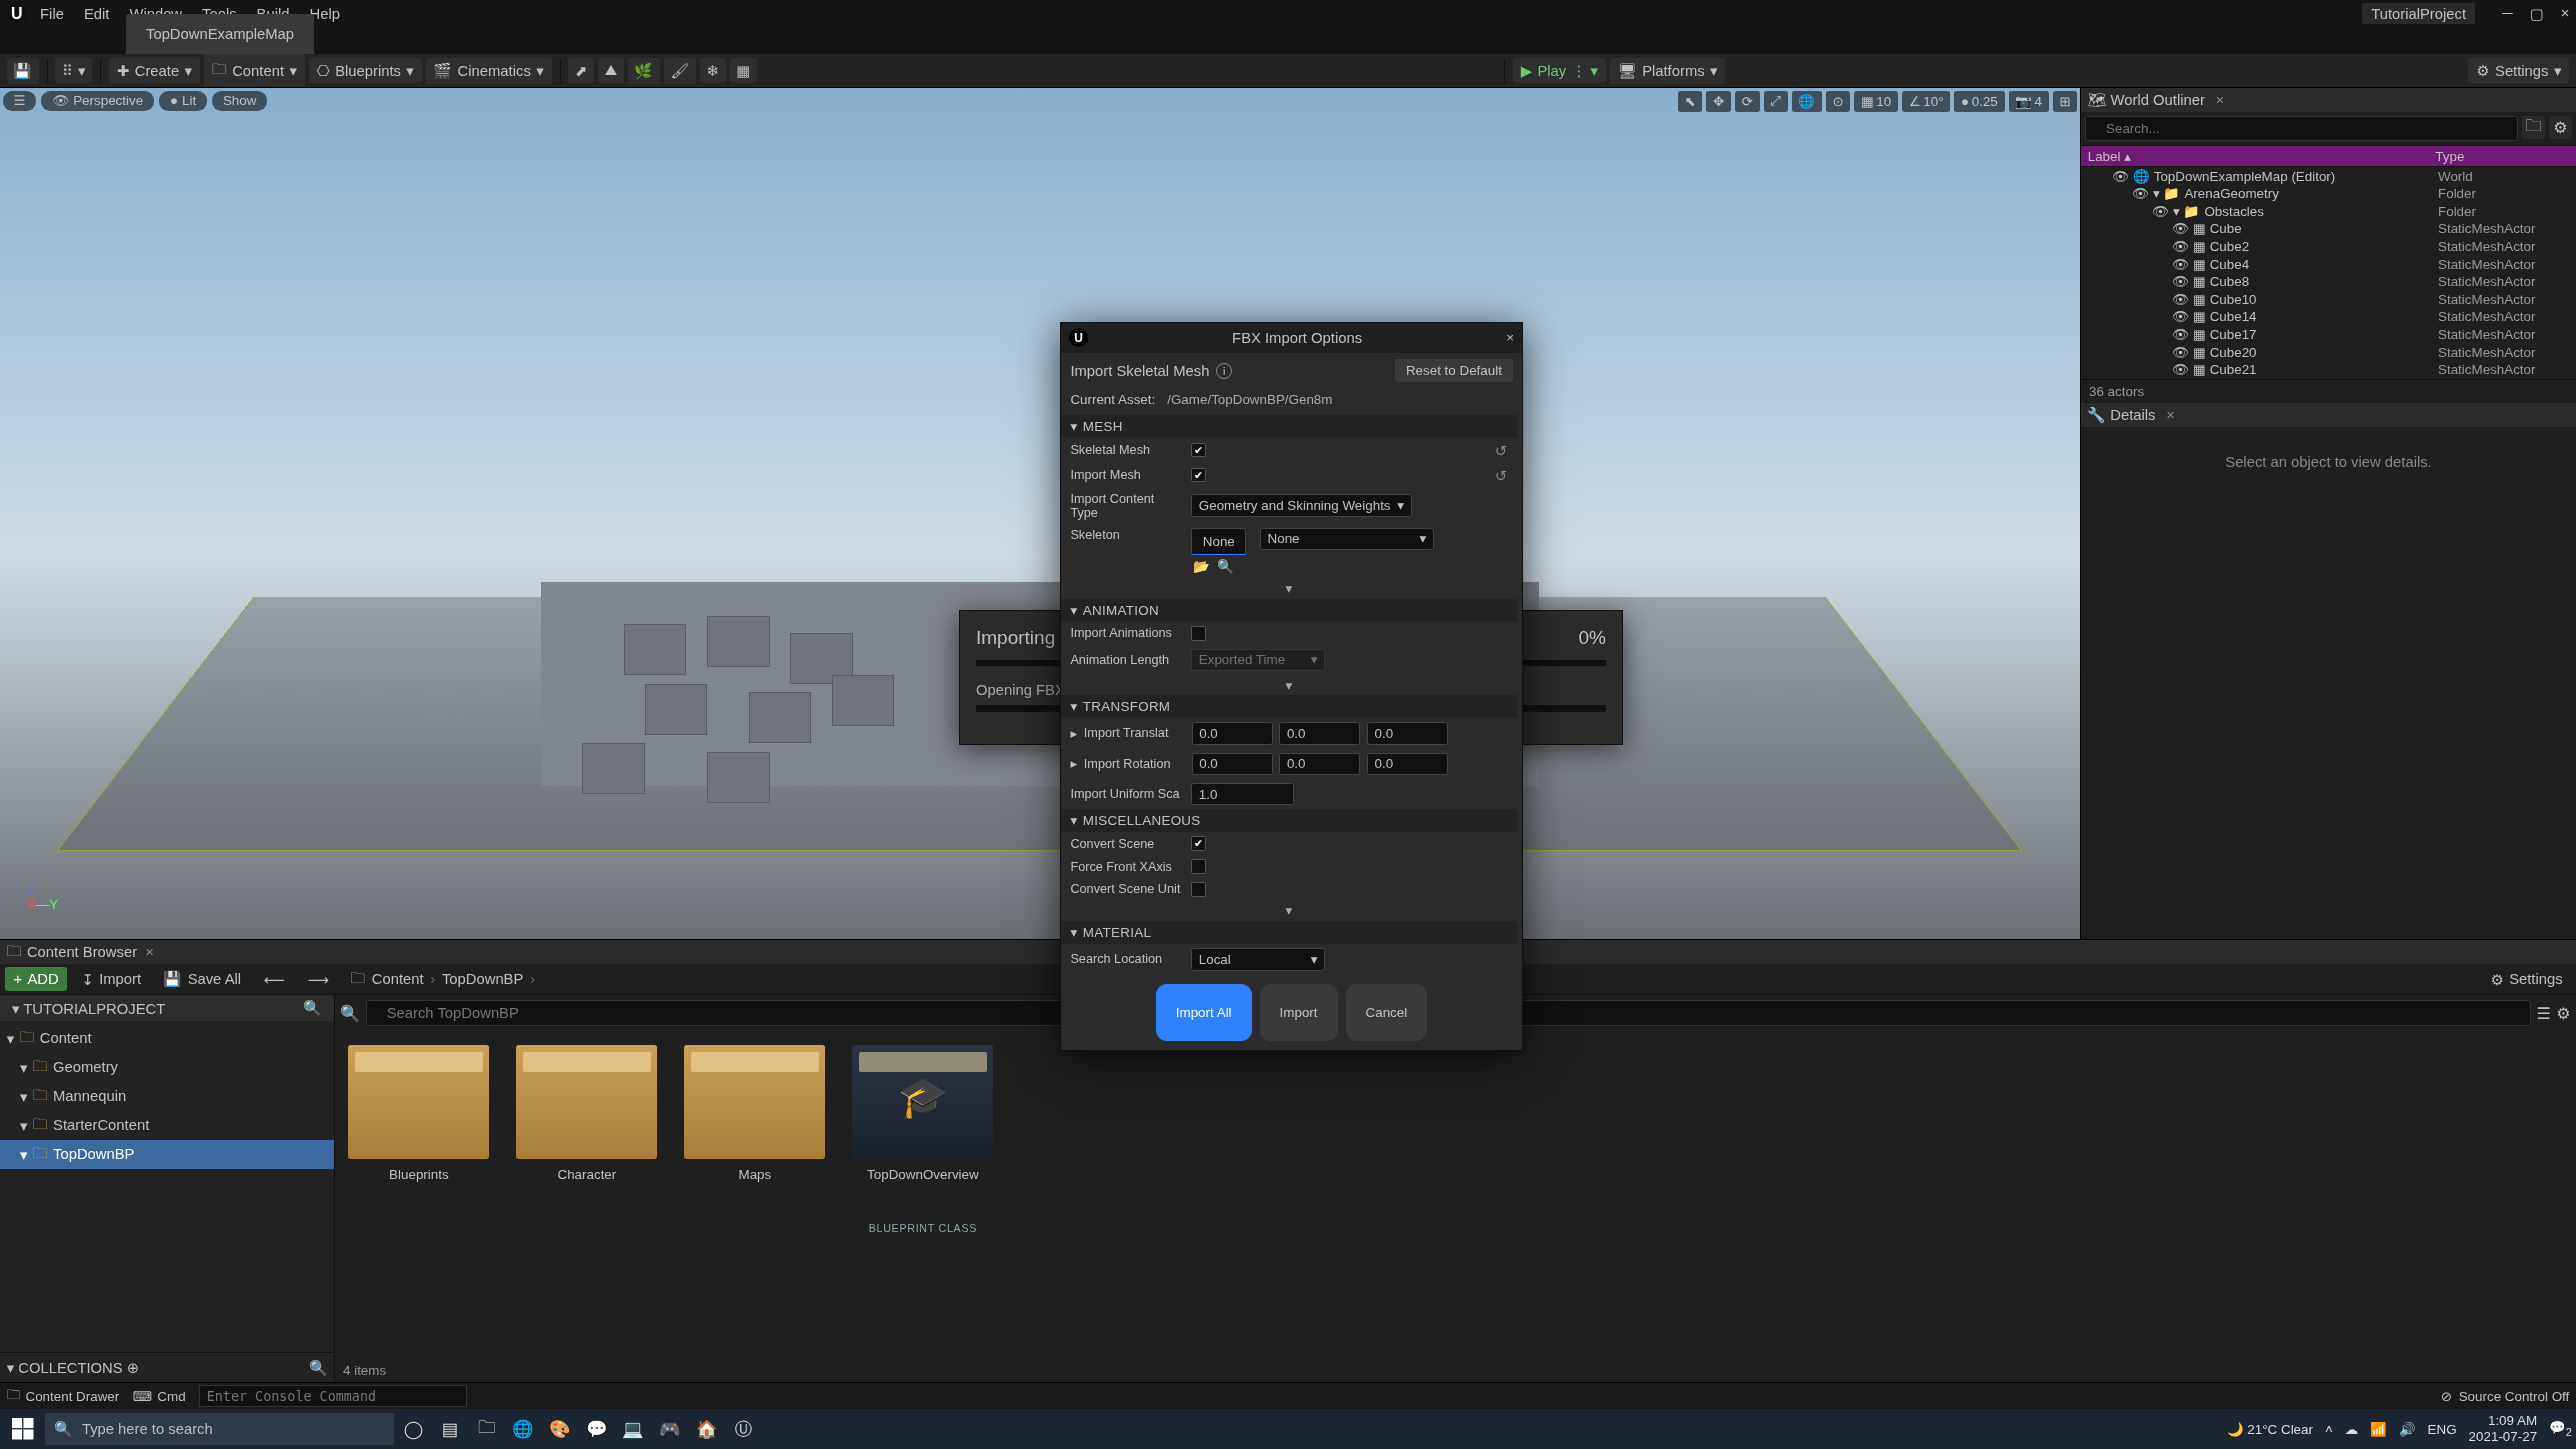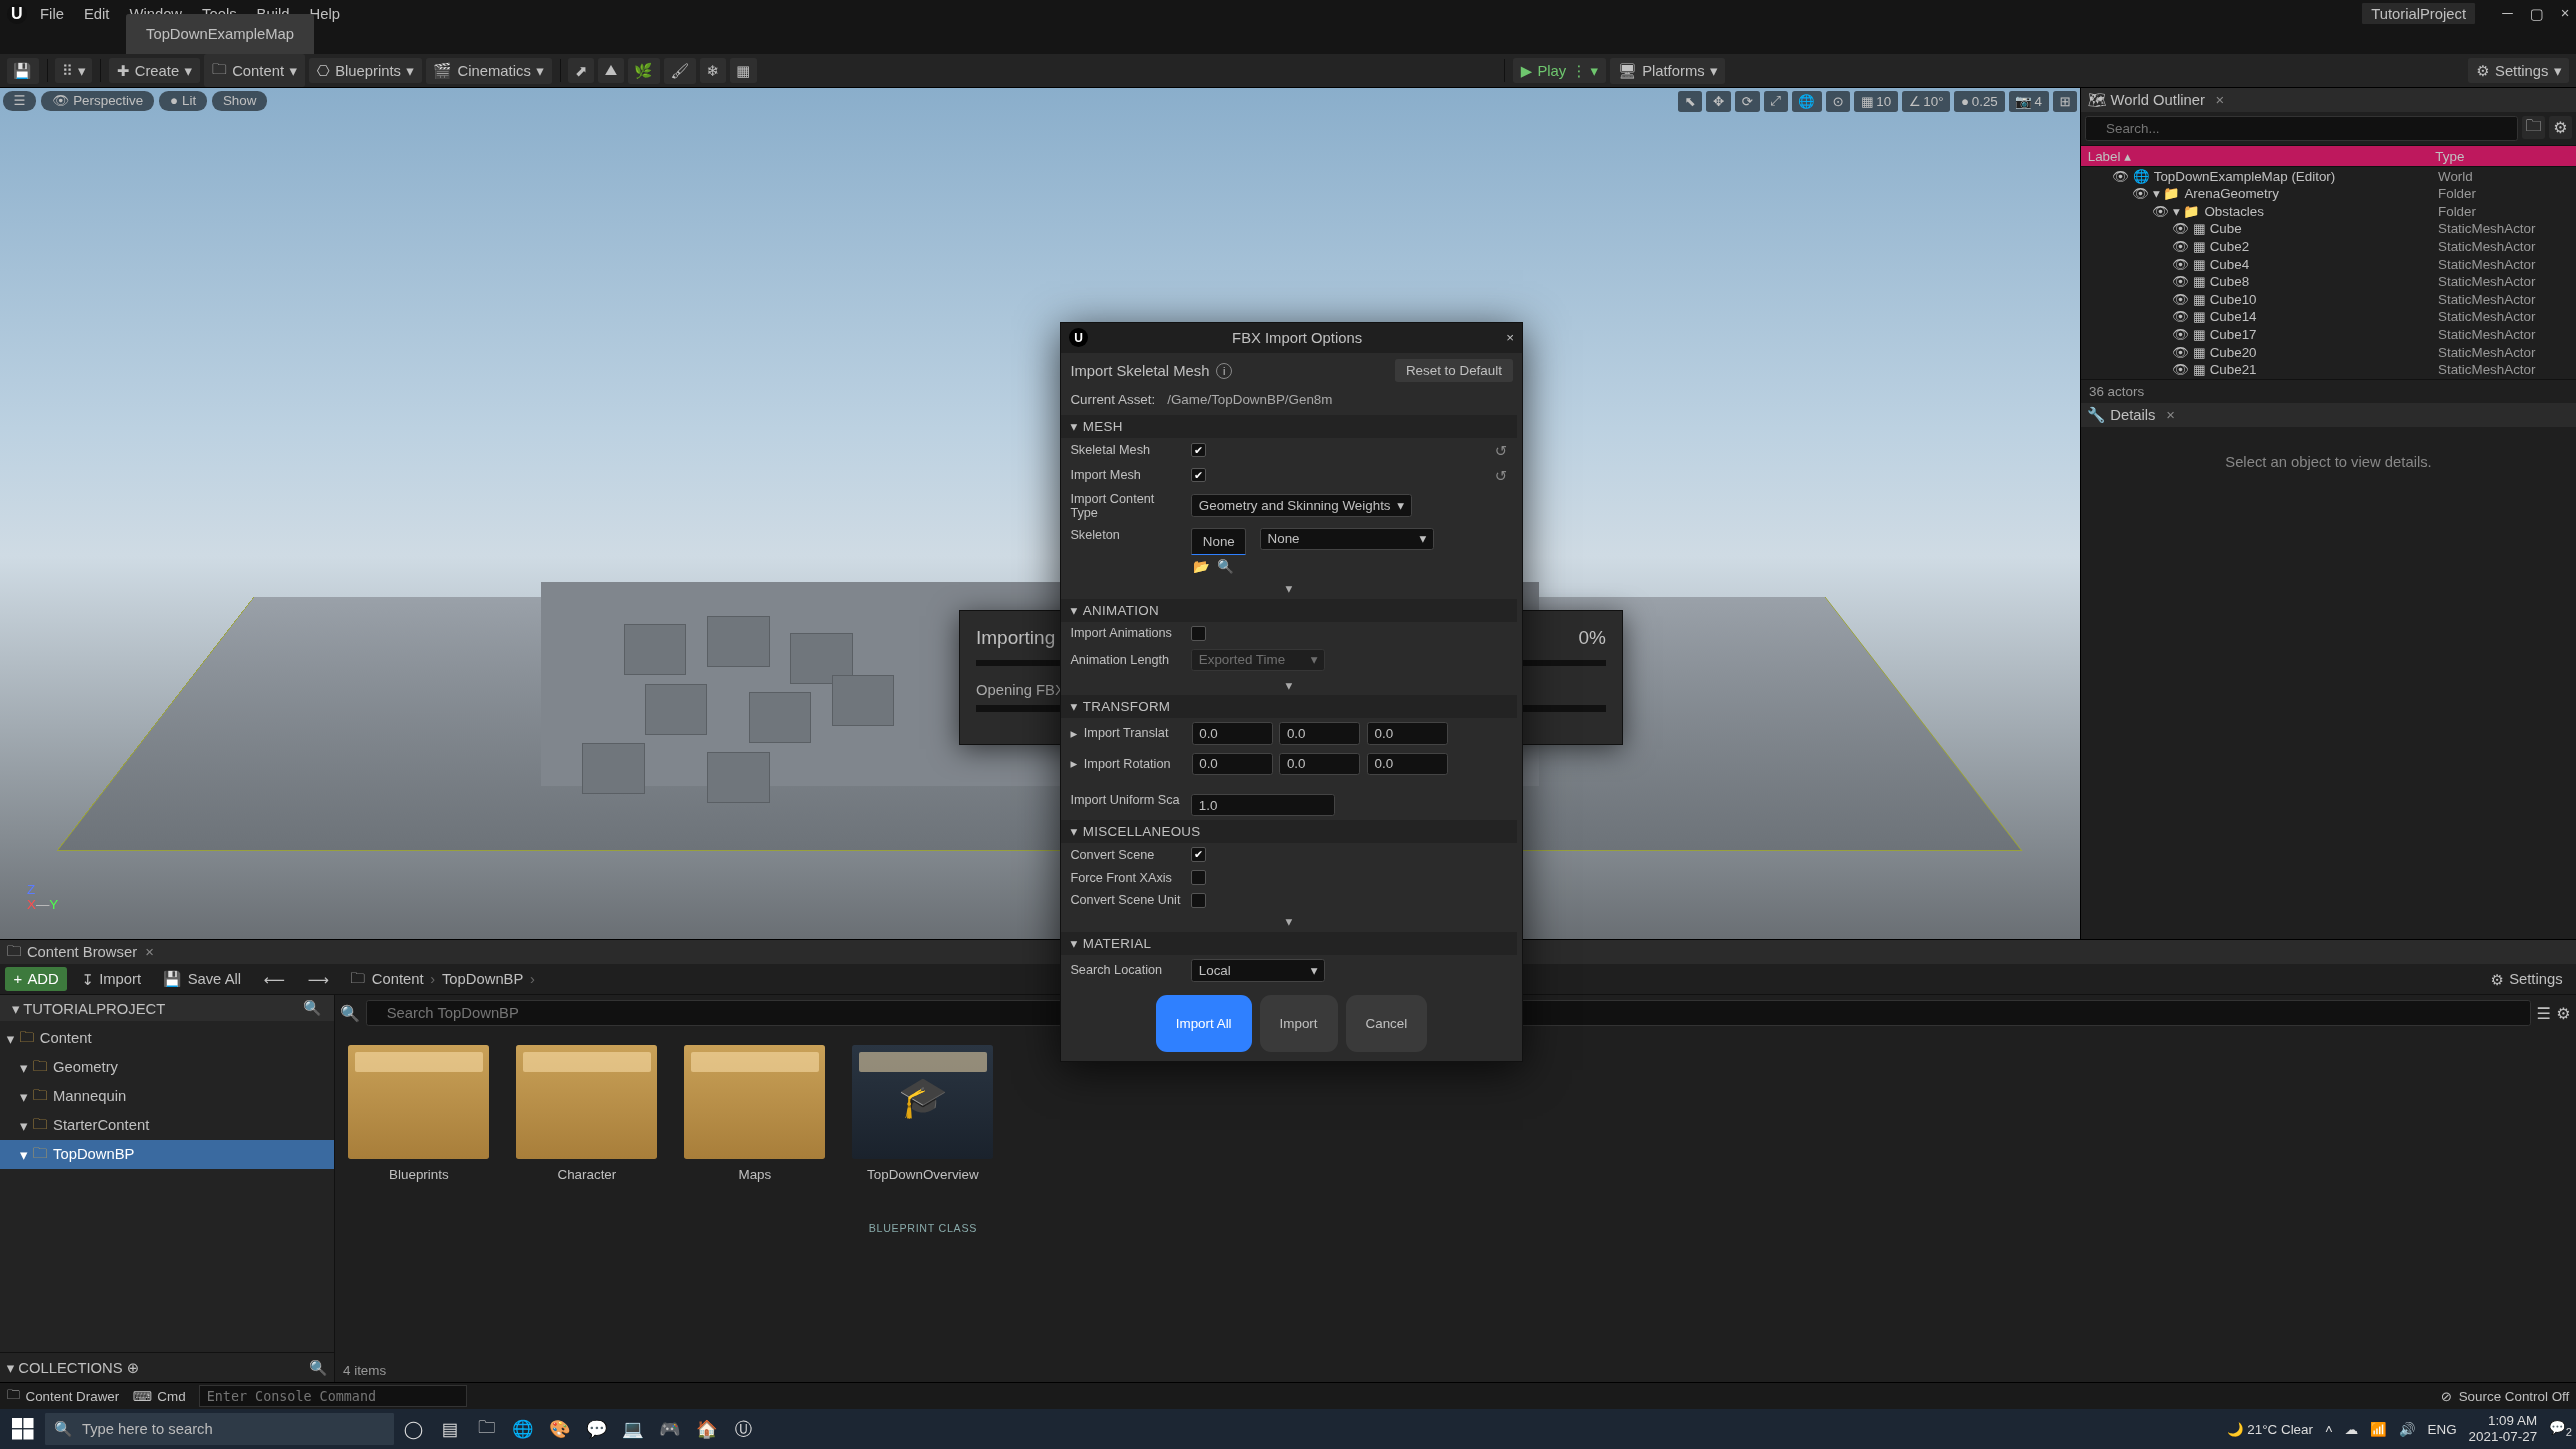--- a/index.html
+++ b/index.html
@@ -47,21 +47,21 @@
 .c5{left:36%; top:71%; width:3%; height:6%;} .c6{left:40%; top:69%; width:3%; height:6%;}
 .c7{left:28%; top:77%; width:3%; height:6%;} .c8{left:34%; top:78%; width:3%; height:6%;}
 
 
 .right-col { width: 496px; background: #1f1f1f; display: flex; flex-direction: column; border-left: 0.7px solid #000; }
 .panel-tabhdr { height: 24px; background: #2b2b2b; display: flex; align-items: center; padding-left: 6.7px; font-size: 14.8px; gap:6.7px; }
 .panel-tabhdr .x { margin-left:4px; color:#888; }
 .search-row { display: flex; align-items: flex-start; gap: 4px; padding: 4px; }
 .search-row input { flex: 1; background: #111; border: 0.7px solid #333; color: #888; padding: 4px 20px; font-size: 13.4px; border-radius: 2.7px; }
 .search-row .xic { background:#2a2a2a; width:23px; height:23px; display:flex; align-items:center; justify-content:center; border-radius:2.7px; }
-.out-hdr { display: flex; background: #be185d; font-size: 13.4px; padding: 2.7px 6.7px; border-top:0.7px solid #111; border-bottom:0.7px solid #111; }
+.out-hdr { display: flex; background: #701a75; font-size: 13.4px; padding: 2.7px 6.7px; border-top:0.7px solid #111; border-bottom:0.7px solid #111; }
 .out-hdr .c1 { flex: 1; } .out-hdr .c2 { width: 134px; }
 .out-tree { flex: 0 0 auto; overflow: auto; font-size: 13.4px; }
 .out-row { display: flex; padding: 1.3px 4px; align-items: center; }
 .out-row .lbl { flex: 1; display: flex; align-items: center; gap: 4px; }
 .out-row .typ { width: 134px; color: #999; }
 .indent1{padding-left:27px;} .indent2{padding-left:47px;} .indent3{padding-left:67px;} .indent4{padding-left:87px;}
 .fold-ico { color:#d8a94a; }
 .out-foot { padding:4px 8px; font-size:13.4px; color:#999; border-top:0.7px solid #111; }
 .details-body { flex:1; display:flex; align-items:flex-start; justify-content:center; padding-top:27px; color:#888; font-size:14.8px; }
 
@@ -134,21 +134,21 @@
 .fbx .body::-webkit-scrollbar{width:10.7px;} .fbx .body::-webkit-scrollbar-thumb{background:#555; border-radius:5.4px;}
 .fbx .sect-hdr { background:#232323; padding:4px 9.4px; font-size:13.4px; text-transform:uppercase; letter-spacing:0.3px; display:flex; align-items:center; gap:5.4px; cursor:pointer; }
 .fbx .prop-row { display:flex; align-items:center; padding:4px 9.4px; gap:6.7px; }
 .fbx .prop-row .lbl { width:114px; font-size:12.7px; color:#c0c0c0; }
 .fbx .chk { width:14.8px; height:14.8px; background:#111; border:0.7px solid #555; border-radius:2px; display:flex; align-items:center; justify-content:center; color:#fff; font-size:10.7px; }
 .fbx .chk.on::after { content:"✔"; }
 .fbx .rst { margin-left:auto; color:#888; cursor:pointer; font-size:14.8px; }
 .fbx .combo { background:#111; border:0.7px solid #444; padding:2.7px 6.7px; border-radius:2.7px; display:flex; align-items:center; gap:6.7px; min-width:134px; justify-content:space-between; cursor:pointer; }
 .fbx .combo.disabled { opacity:0.45; cursor:default; }
 .fbx .num { background:#111; border:0.7px solid #444; padding:2.7px 6.7px; border-radius:2.7px; width:81px; }
-.fbx .num.wide { width:144px;margin-top:11px; }
+.fbx .num.wide { width:103px; }
 .fbx .skel-holder { display:flex; flex-direction:column; gap:4px; }
 .fbx .skel-btn { background:#111; border:0.7px solid #444; border-bottom:1.3px solid #2f80ff; padding:5.4px 10.7px; border-radius:2.7px 2.7px 0 0; cursor:pointer; }
 .fbx .skel-icons { display:flex; gap:6.7px; padding-left:2.7px; color:#aaa; }
 .fbx .expand-more { text-align:center; padding:2.7px; color:#aaa; cursor:pointer; }
 .fbx .footer { display:flex; gap:8px; padding:9.4px; justify-content:center; }
 .fbx .footer .b { padding:21px 20px; border-radius:11px; cursor:pointer; font-size:13.4px; }
 .fbx .footer .primary { background:#2f80ff; color:#fff; }
 .fbx .footer .normal { background:#3a3a3a; }
 </style>
 </head>

